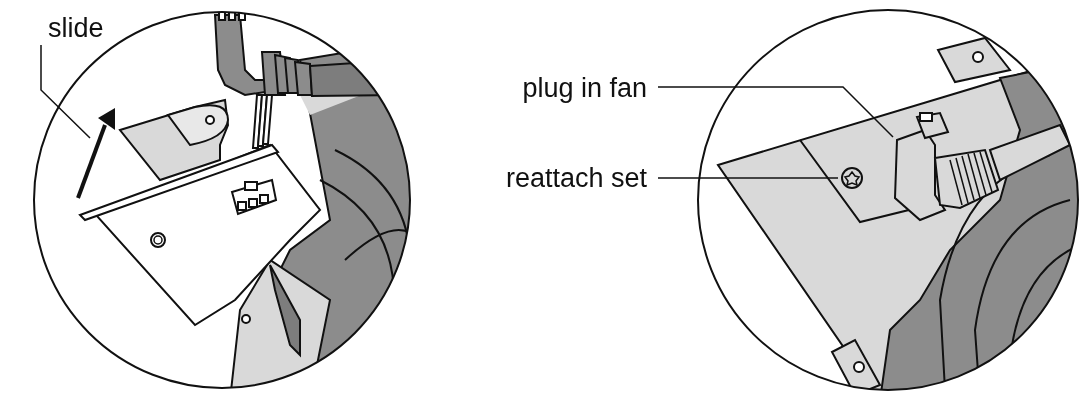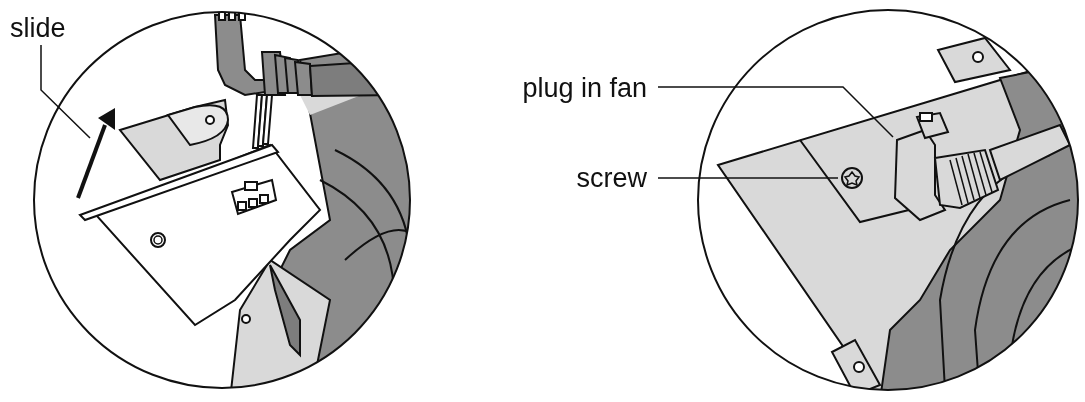--- a/index.html
+++ b/index.html
@@ -1,17 +1,17 @@
 <!DOCTYPE html>
 <html><head>
 <meta charset="utf-8">
 <style>
   html, body { margin: 0; padding: 0; background: #ffffff; }
   body { width: 1085px; height: 402px; position: relative; overflow: hidden; font-family: "Liberation Sans", sans-serif; }
-  .label { position: absolute; color: #111; font-size: 27px; line-height: 30px; white-space: nowrap; }
+  .label { position: absolute; color: #111; font-size: 27px; line-height: 30px; white-space: nowrap; margin-left: 38px; }
   #lbl-slide { left: 10px; top: 13px; }
   #lbl-plug { right: 438px; top: 73px; text-align: right; }
   #lbl-screw { right: 438px; top: 163px; text-align: right; }
   svg { position: absolute; left: 0; top: 0; }
 </style>
 </head>
 <body>
 
 <svg width="1085" height="402" viewBox="0 0 1085 402">
   <defs>
@@ -128,14 +128,14 @@
 
 <div class="label" id="lbl-slide">
   <span>slide</span>
 </div>
 
 <div class="label" id="lbl-plug">
   <div>plug in fan</div>
 </div>
 
 <div class="label" id="lbl-screw">
-  <div>screw</div>
+  <div>reattach set</div>
 </div>
 
 </body></html>

